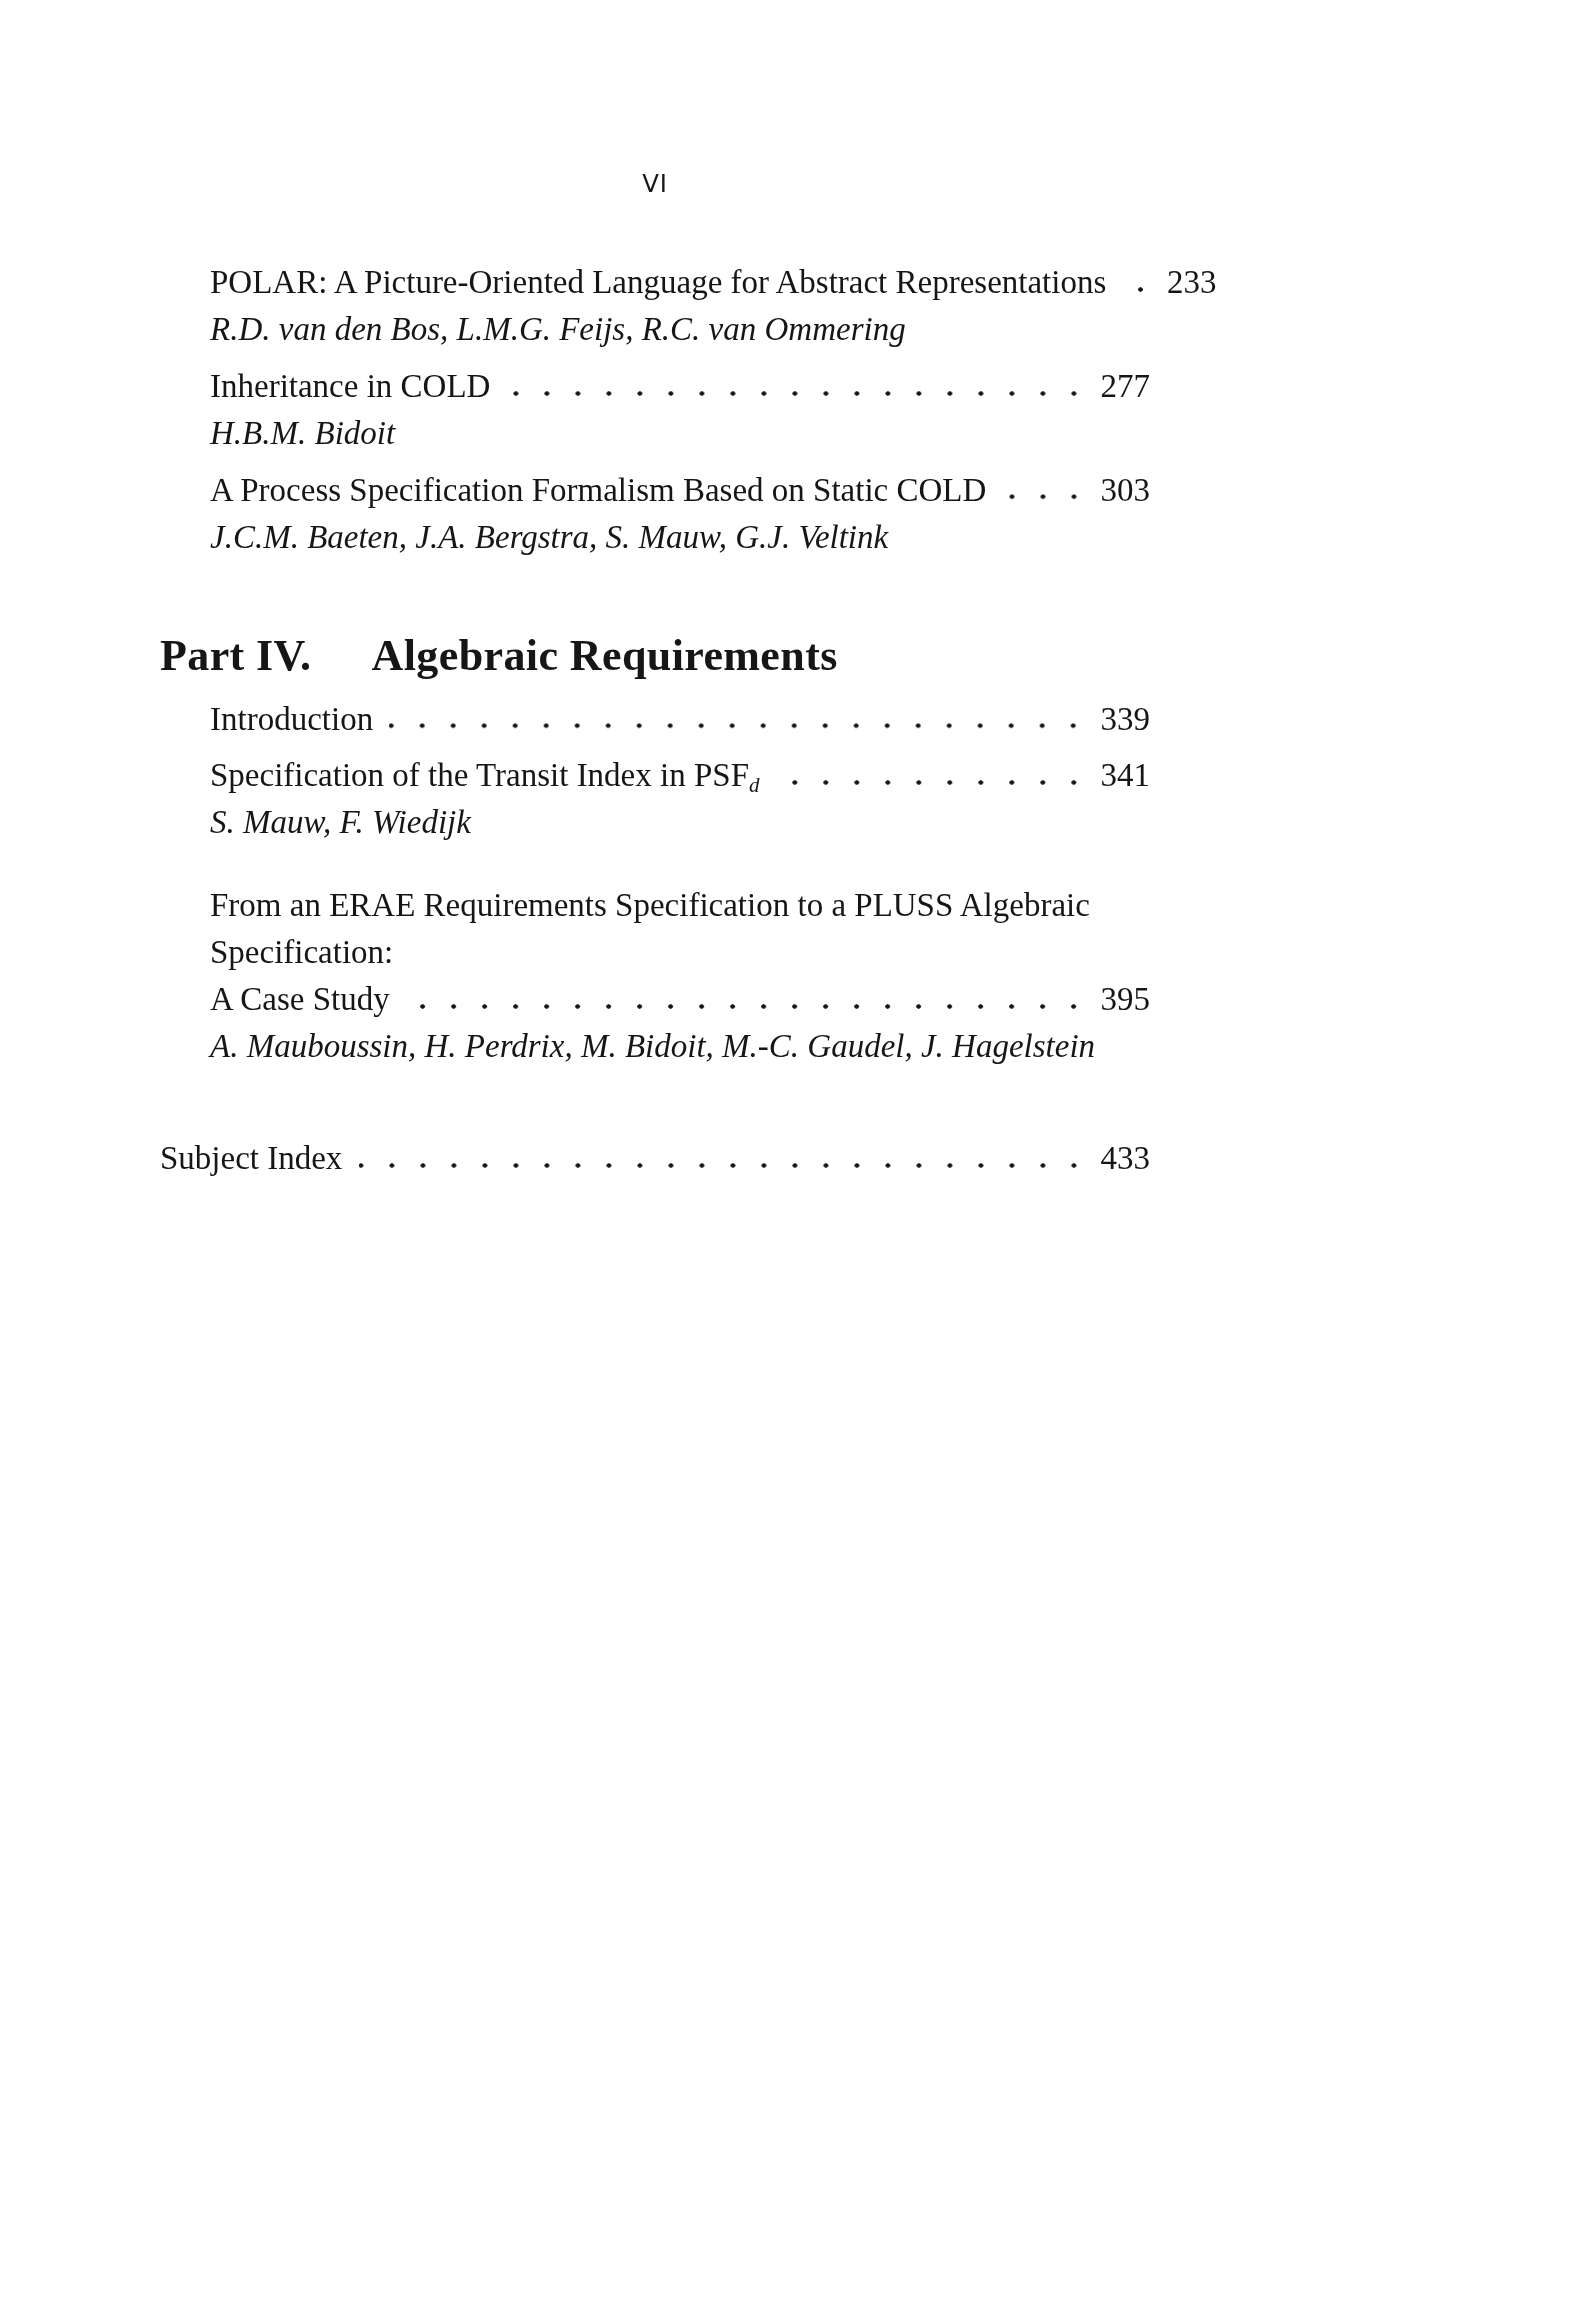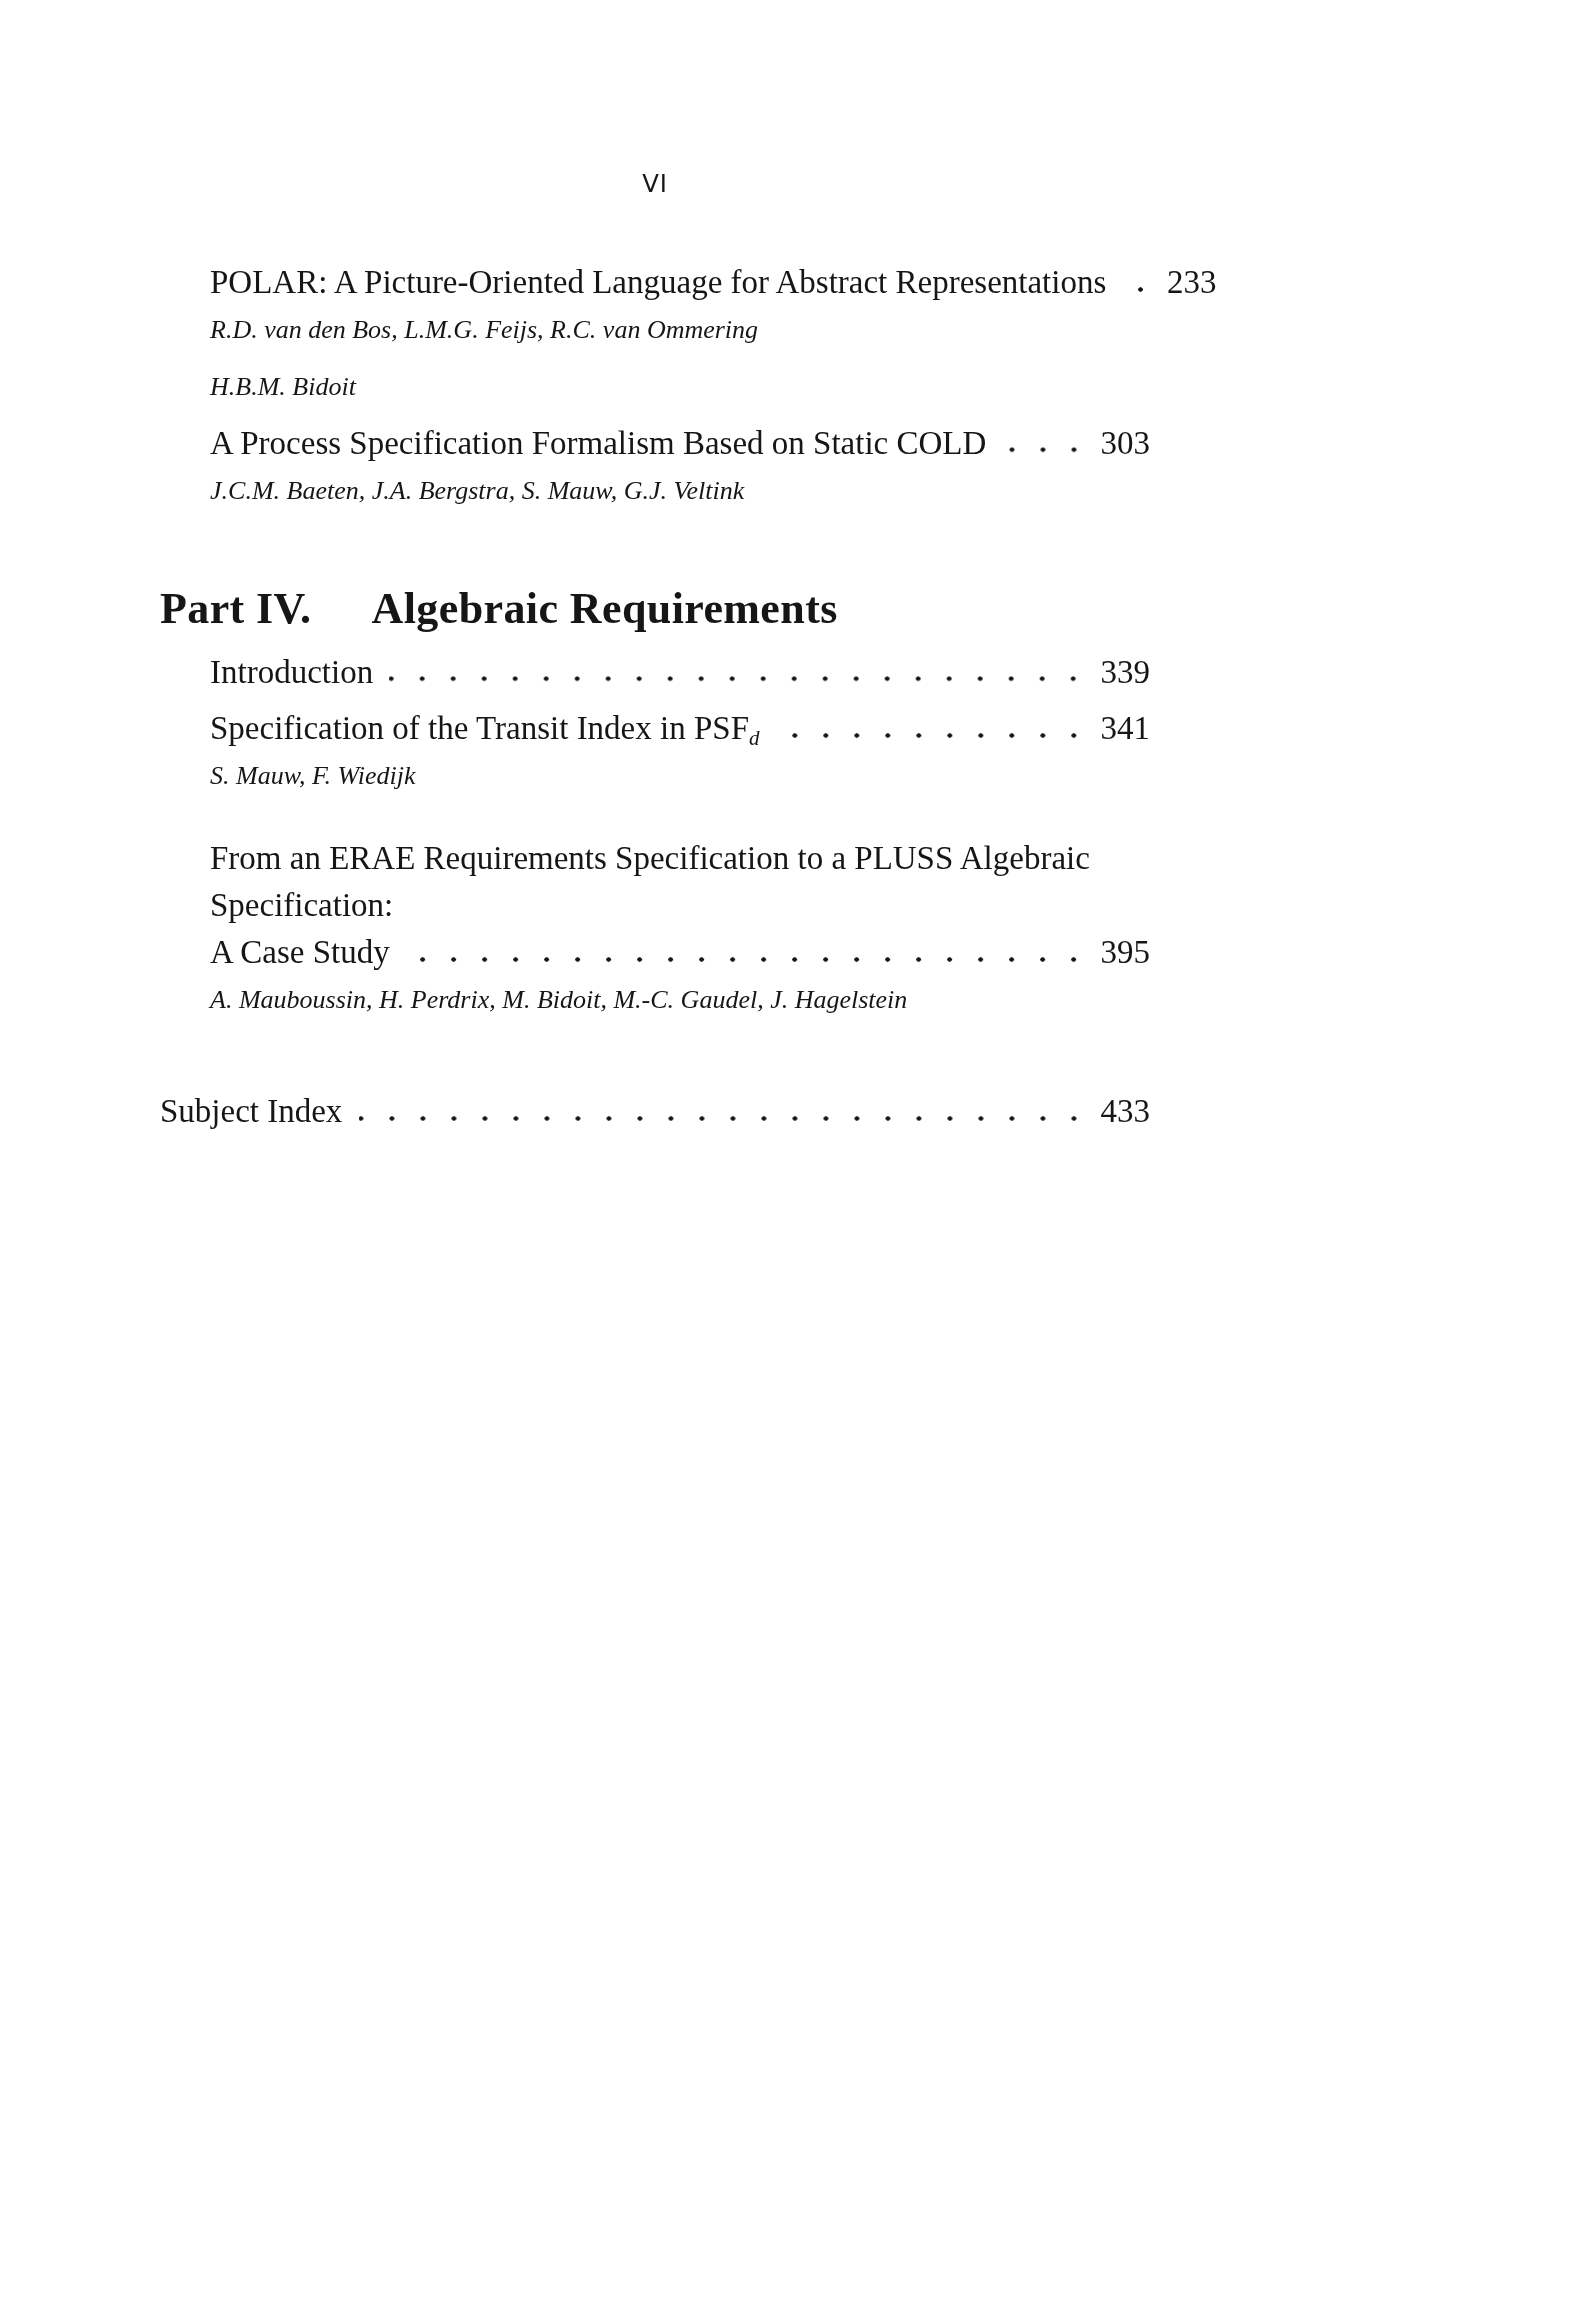--- a/index.html
+++ b/index.html
@@ -50,21 +50,21 @@
     height: 7.3px;
     margin: 0 11.4px 0 16.3px;
     background-image: radial-gradient(circle, #161616 2px, rgba(0,0,0,0) 2.6px);
     background-size: 31px 7.3px;
     background-repeat: repeat-x;
     background-position: right center;
   }
   .entry-page { flex: 0 0 auto; }
   .entry-authors {
     font-style: italic;
-    font-size: 26px;
+    font-size: 33px;
     line-height: 47px;
   }
   .entry-line1 {
     font-size: 33px;
     line-height: 47px;
     margin-top: 36px;
   }
   .part-heading {
     margin: 68px 0 13px 0;
     font-size: 44px;
@@ -96,20 +96,25 @@
     <div class="entry">
       <div class="entry-line">
         <span class="entry-title">POLAR: A Picture-Oriented Language for Abstract Representations</span>
         <span class="leader"></span>
         <span class="entry-page">233</span>
       </div>
       <div class="entry-authors">R.D. van den Bos, L.M.G. Feijs, R.C. van Ommering</div>
     </div>
 
     <div class="entry">
+      <div class="entry-line">
+        <span class="entry-title">Inheritance in COLD</span>
+        <span class="leader"></span>
+        <span class="entry-page">277</span>
+      </div>
       <div class="entry-authors">H.B.M. Bidoit</div>
     </div>
 
     <div class="entry">
       <div class="entry-line">
         <span class="entry-title">A Process Specification Formalism Based on Static COLD</span>
         <span class="leader"></span>
         <span class="entry-page">303</span>
       </div>
       <div class="entry-authors">J.C.M. Baeten, J.A. Bergstra, S. Mauw, G.J. Veltink</div>

